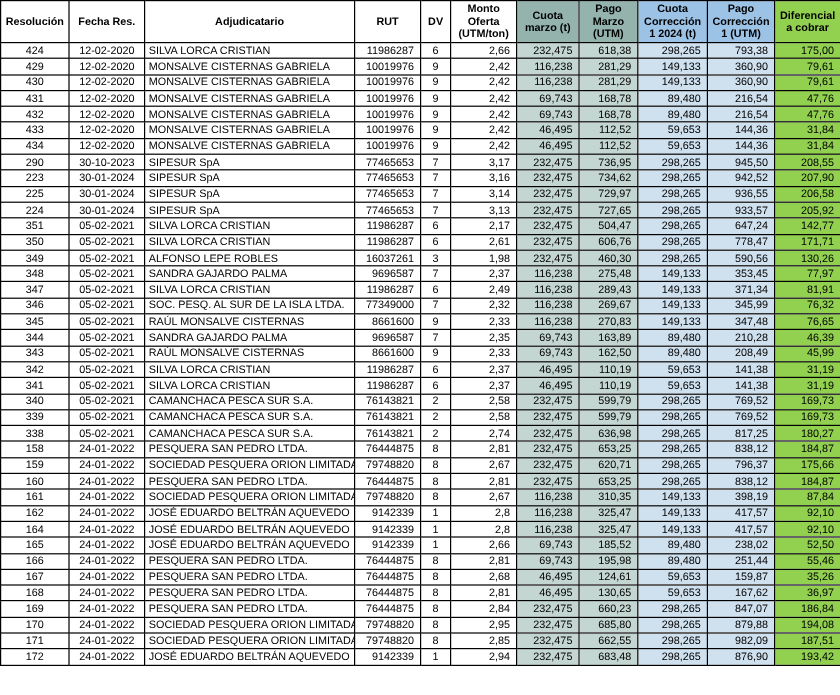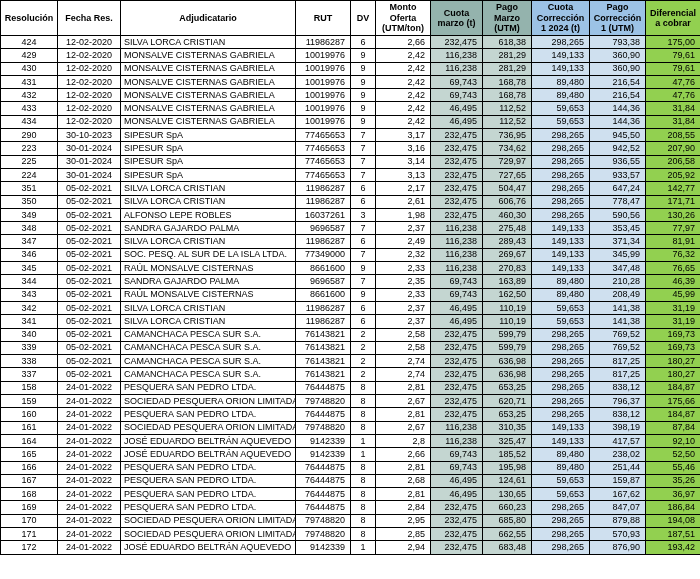--- a/index.html
+++ b/index.html
@@ -375,33 +375,20 @@
           <td class="col-3">76143821</td>
           <td class="col-4">2</td>
           <td class="col-5">2,74</td>
           <td class="col-6 teal">232,475</td>
           <td class="col-7 teal">636,98</td>
           <td class="col-8 blue">298,265</td>
           <td class="col-9 blue">817,25</td>
           <td class="col-10 green">180,27</td>
         </tr>
         <tr>
-          <td class="col-0">337</td>
-          <td class="col-1">05-02-2021</td>
-          <td class="col-2">CAMANCHACA PESCA SUR S.A.</td>
-          <td class="col-3">76143821</td>
-          <td class="col-4">2</td>
-          <td class="col-5">2,74</td>
-          <td class="col-6 teal">232,475</td>
-          <td class="col-7 teal">636,98</td>
-          <td class="col-8 blue">298,265</td>
-          <td class="col-9 blue">817,25</td>
-          <td class="col-10 green">180,27</td>
-        </tr>
-        <tr>
           <td class="col-0">158</td>
           <td class="col-1">24-01-2022</td>
           <td class="col-2">PESQUERA SAN PEDRO LTDA.</td>
           <td class="col-3">76444875</td>
           <td class="col-4">8</td>
           <td class="col-5">2,81</td>
           <td class="col-6 teal">232,475</td>
           <td class="col-7 teal">653,25</td>
           <td class="col-8 blue">298,265</td>
           <td class="col-9 blue">838,12</td>
@@ -438,20 +425,33 @@
           <td class="col-1">24-01-2022</td>
           <td class="col-2">SOCIEDAD PESQUERA ORION LIMITADA</td>
           <td class="col-3">79748820</td>
           <td class="col-4">8</td>
           <td class="col-5">2,67</td>
           <td class="col-6 teal">116,238</td>
           <td class="col-7 teal">310,35</td>
           <td class="col-8 blue">149,133</td>
           <td class="col-9 blue">398,19</td>
           <td class="col-10 green">87,84</td>
+        </tr>
+        <tr>
+          <td class="col-0">162</td>
+          <td class="col-1">24-01-2022</td>
+          <td class="col-2">JOSÉ EDUARDO BELTRÁN AQUEVEDO</td>
+          <td class="col-3">9142339</td>
+          <td class="col-4">1</td>
+          <td class="col-5">2,8</td>
+          <td class="col-6 teal">116,238</td>
+          <td class="col-7 teal">325,47</td>
+          <td class="col-8 blue">149,133</td>
+          <td class="col-9 blue">417,57</td>
+          <td class="col-10 green">92,10</td>
         </tr>
         <tr>
           <td class="col-0">164</td>
           <td class="col-1">24-01-2022</td>
           <td class="col-2">JOSÉ EDUARDO BELTRÁN AQUEVEDO</td>
           <td class="col-3">9142339</td>
           <td class="col-4">1</td>
           <td class="col-5">2,8</td>
           <td class="col-6 teal">116,238</td>
           <td class="col-7 teal">325,47</td>
@@ -540,21 +540,21 @@
         <tr>
           <td class="col-0">171</td>
           <td class="col-1">24-01-2022</td>
           <td class="col-2">SOCIEDAD PESQUERA ORION LIMITADA</td>
           <td class="col-3">79748820</td>
           <td class="col-4">8</td>
           <td class="col-5">2,85</td>
           <td class="col-6 teal">232,475</td>
           <td class="col-7 teal">662,55</td>
           <td class="col-8 blue">298,265</td>
-          <td class="col-9 blue">570,93</td>
+          <td class="col-9 blue">982,09</td>
           <td class="col-10 green">187,51</td>
         </tr>
         <tr>
           <td class="col-0">172</td>
           <td class="col-1">24-01-2022</td>
           <td class="col-2">JOSÉ EDUARDO BELTRÁN AQUEVEDO</td>
           <td class="col-3">9142339</td>
           <td class="col-4">1</td>
           <td class="col-5">2,94</td>
           <td class="col-6 teal">232,475</td>

